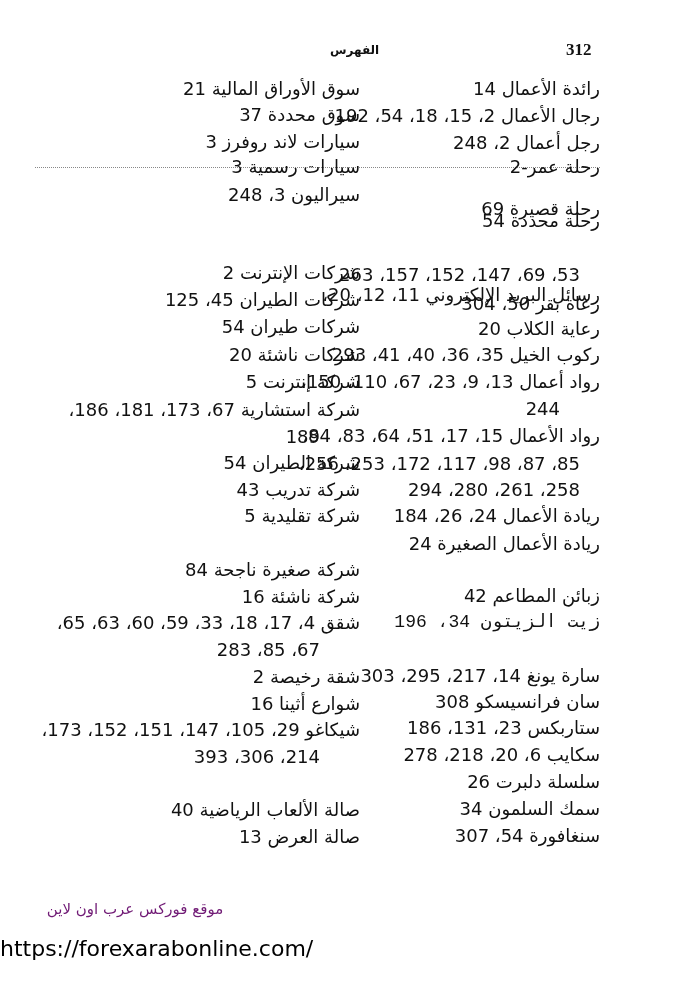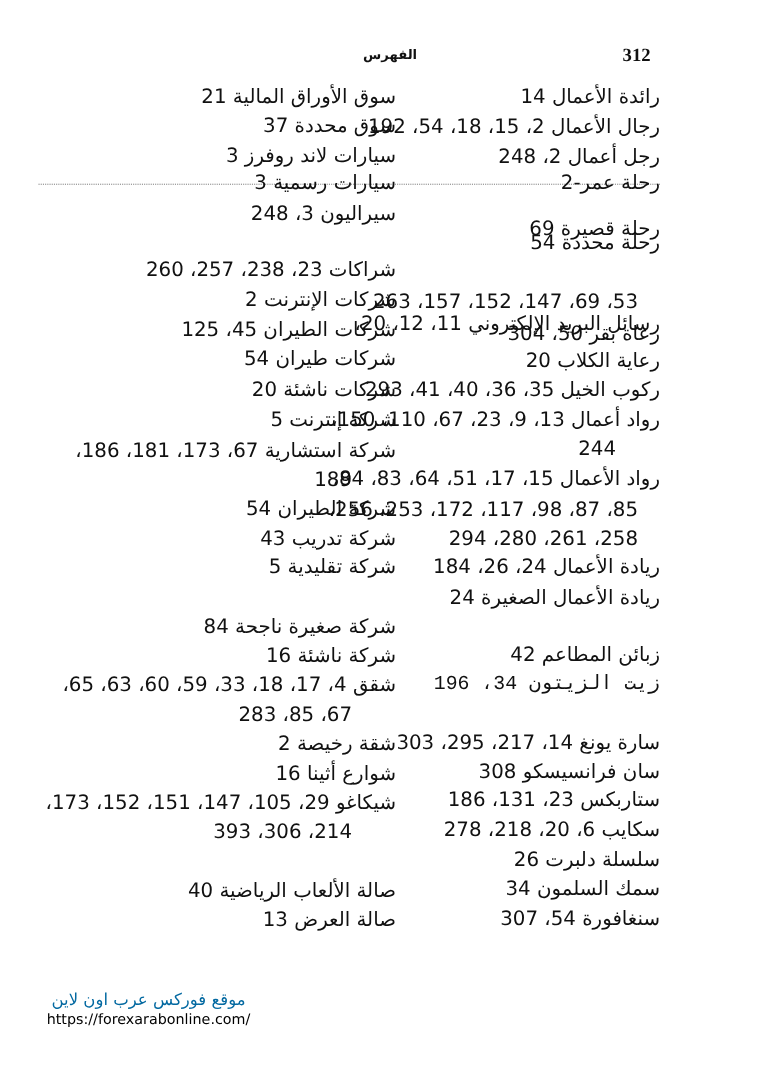--- a/index.html
+++ b/index.html
@@ -12,22 +12,22 @@
     .col { position: absolute; top: 0; height: 880px; }
     .col-right { left: 355px; width: 245px; }
     .col-left { left: 80px; width: 280px; }
     .line { position: absolute; right: 0; direction: rtl; white-space: nowrap;
             font-size: 18px; line-height: 18px; font-family: "DejaVu Sans", sans-serif; }
     .line.cont { text-align: right; }
     .dots { position: absolute; left: 35px; top: 167px; width: 565px; height: 0;
             border-top: 1px dotted #888; }
     .footer { position: absolute; left: 0; top: 900px; width: 270px; text-align: center;
               font-family: "DejaVu Sans", sans-serif; }
-    .footer-ar { font-size: 15px; direction: rtl; color: #0369a1; }
-    .footer-url { font-size: 13px; color: #000; margin-top: 2px; }
+    .footer-ar { font-size: 15px; direction: rtl; color: #701a75; }
+    .footer-url { font-size: 22px; color: #000; margin-top: 18px; }
   </style>
 </head>
 <body>
 
 <div class="page-number">312</div>
 <div class="running-head">الفهرس</div>
 
 <div class="dots"></div>
 
 <div class="col col-right" id="col-right">
@@ -58,21 +58,20 @@
     <div class="line" style="top: 773px; right: 0px;">سلسلة دلبرت 26</div>
     <div class="line" style="top: 800px; right: 0px;">سمك السلمون 34</div>
     <div class="line" style="top: 827px; right: 0px;">سنغافورة 54، 307</div>
   </div>
 <div class="col col-left" id="col-left">
     <div class="line" style="top: 80px; right: 0px;">سوق الأوراق المالية 21</div>
     <div class="line" style="top: 106px; right: 0px;">سوق محددة 37</div>
     <div class="line" style="top: 133px; right: 0px;">سيارات لاند روفرز 3</div>
     <div class="line" style="top: 158px; right: 0px;">سيارات رسمية 3</div>
     <div class="line" style="top: 186px; right: 0px;">سيراليون 3، 248</div>
-    <div class="line" style="top: 237px; right: 0px;">شراكات 23، 238، 257، 260</div>
     <div class="line" style="top: 264px; right: 0px;">شركات الإنترنت 2</div>
     <div class="line" style="top: 291px; right: 0px;">شركات الطيران 45، 125</div>
     <div class="line" style="top: 318px; right: 0px;">شركات طيران 54</div>
     <div class="line" style="top: 346px; right: 0px; margin-left: 33px;">شركات ناشئة 20</div>
     <div class="line" style="top: 373px; right: 0px;">شركة إنترنت 5</div>
     <div class="line" style="top: 401px; right: 0px;">شركة استشارية 67، 173، 181، 186،</div>
     <div class="line cont" style="top: 428px; right: 40px;">189</div>
     <div class="line" style="top: 454px; right: 0px;">شركة الطيران 54</div>
     <div class="line" style="top: 481px; right: 0px;">شركة تدريب 43</div>
     <div class="line" style="top: 507px; right: 0px;">شركة تقليدية 5</div>

